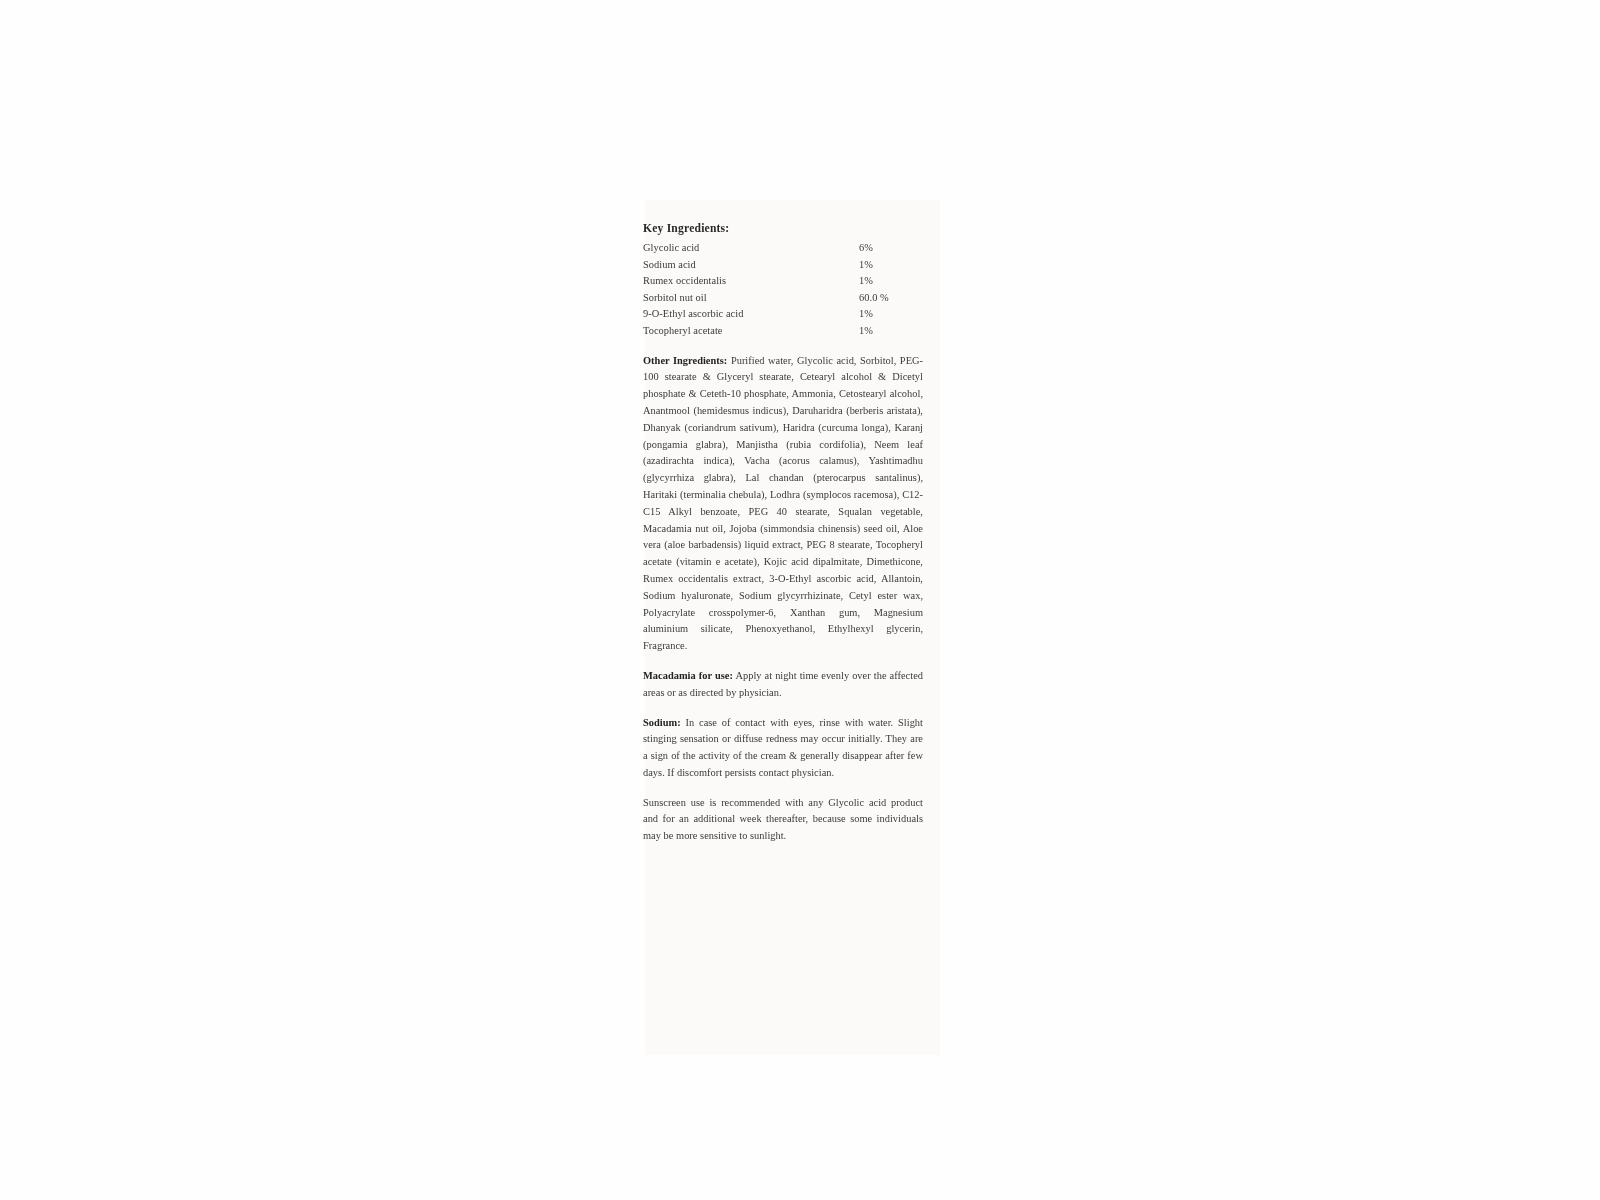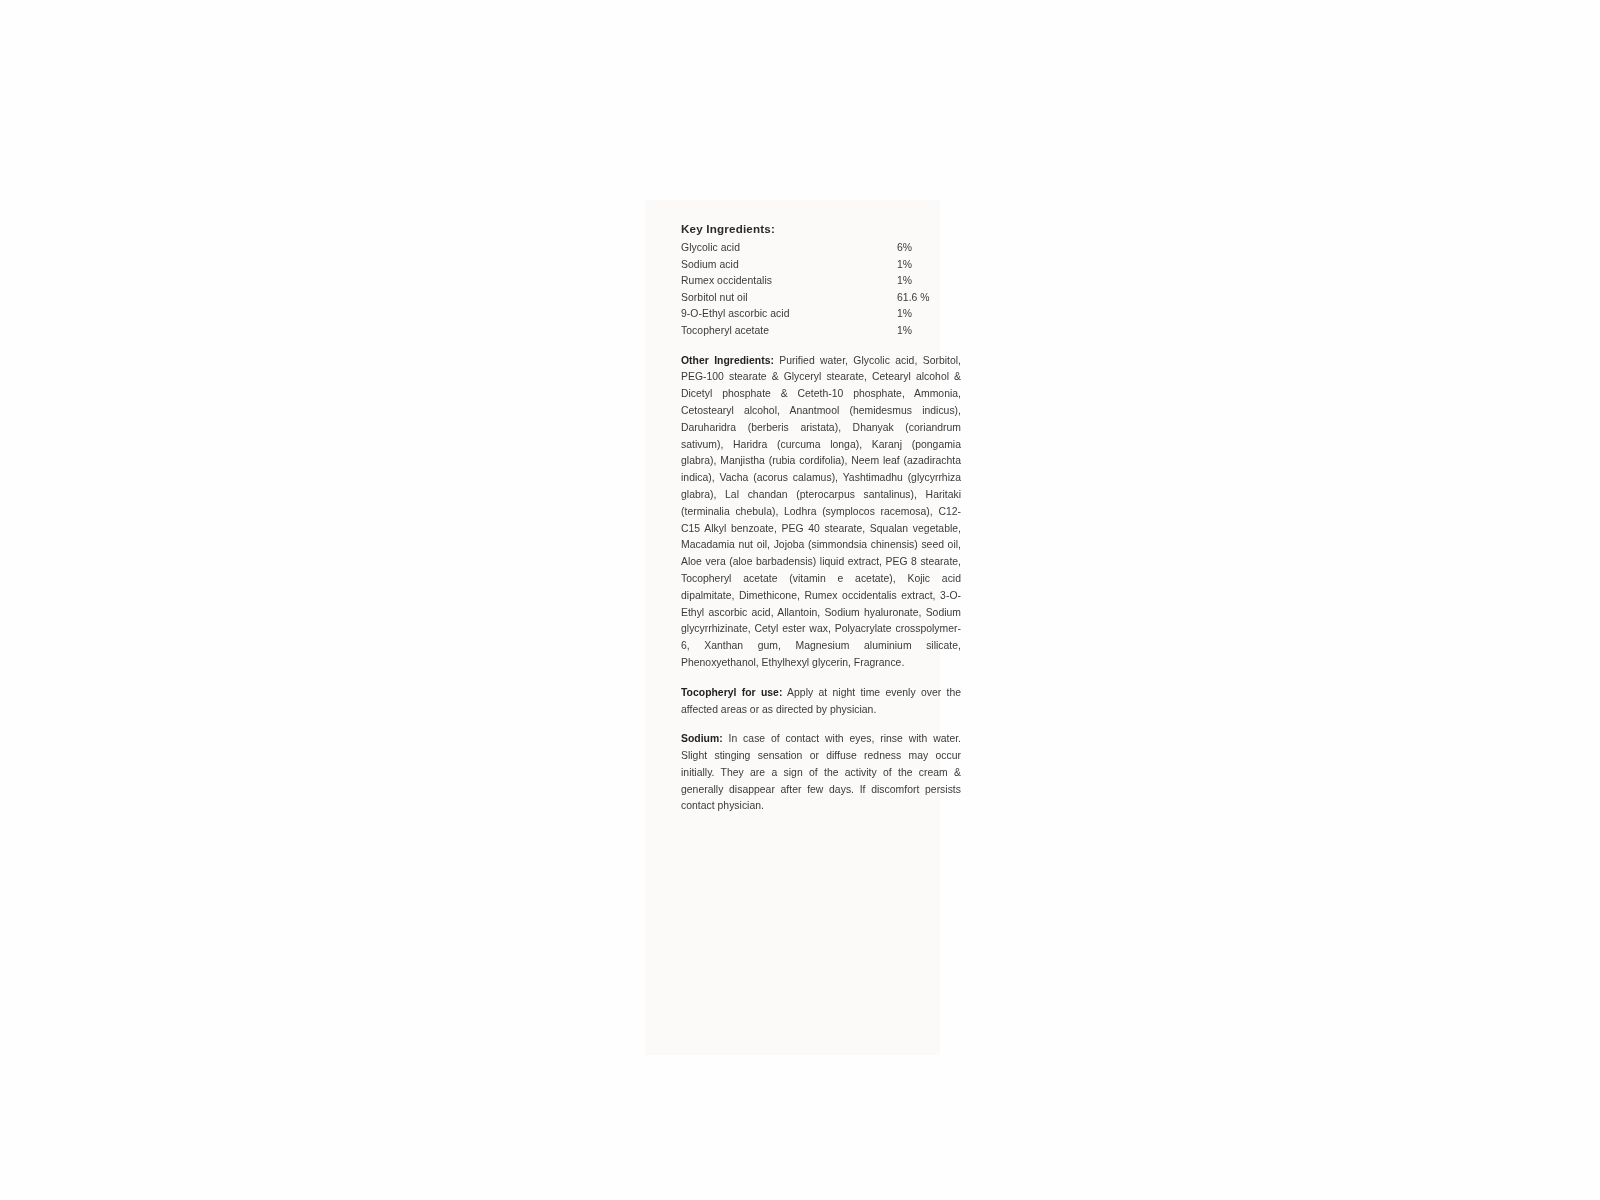--- a/index.html
+++ b/index.html
@@ -35,26 +35,27 @@
     position: absolute;
     left: 645px;
     top: 200px;
     width: 295px;
     height: 855px;
     background: #fbfaf8;
     box-shadow: 0 0 0 0 rgba(0,0,0,0);
   }
   .label-inner {
     position: absolute;
-    left: 681px;
+    left: 643px;
     top: 200px;
     width: 295px;
     height: 855px;
     padding: 0;
     box-sizing: border-box;
+    font-family: Liberation Serif, serif;
   }
   .content {
     position: absolute;
     left: 0px;
     top: 22px;
     width: 295px;
     box-sizing: border-box;
     padding: 0 7px 0 0;
   }
 
@@ -122,34 +123,35 @@
         <div class="ki-row">
           <span class="ki-name">Sodium acid</span>
           <span class="ki-val">1%</span>
         </div>
         <div class="ki-row">
           <span class="ki-name">Rumex occidentalis</span>
           <span class="ki-val">1%</span>
         </div>
         <div class="ki-row">
           <span class="ki-name">Sorbitol nut oil</span>
-          <span class="ki-val">61.6 %</span>
+          <span class="ki-val">60.0 %</span>
         </div>
         <div class="ki-row">
           <span class="ki-name">9-O-Ethyl ascorbic acid</span>
           <span class="ki-val">1%</span>
         </div>
         <div class="ki-row">
           <span class="ki-name">Tocopheryl acetate</span>
           <span class="ki-val">1%</span>
         </div>
       </div>
 
       <p class="para"><b class="lead">Other Ingredients:</b><span> Purified water, Glycolic acid, Sorbitol, PEG-100 stearate &amp; Glyceryl stearate, Cetearyl alcohol &amp; Dicetyl phosphate &amp; Ceteth-10 phosphate, Ammonia, Cetostearyl alcohol, Anantmool (hemidesmus indicus), Daruharidra (berberis aristata), Dhanyak (coriandrum sativum), Haridra (curcuma longa), Karanj (pongamia glabra), Manjistha (rubia cordifolia), Neem leaf (azadirachta indica), Vacha (acorus calamus), Yashtimadhu (glycyrrhiza glabra), Lal chandan (pterocarpus santalinus), Haritaki (terminalia chebula), Lodhra (symplocos racemosa), C12- C15 Alkyl benzoate, PEG 40 stearate, Squalan vegetable, Macadamia nut oil, Jojoba (simmondsia chinensis) seed oil, Aloe vera (aloe barbadensis) liquid extract, PEG 8 stearate, Tocopheryl acetate (vitamin e acetate), Kojic acid dipalmitate, Dimethicone, Rumex occidentalis extract, 3-O-Ethyl ascorbic acid, Allantoin, Sodium hyaluronate, Sodium glycyrrhizinate, Cetyl ester wax, Polyacrylate crosspolymer-6, Xanthan gum, Magnesium aluminium silicate, Phenoxyethanol, Ethylhexyl glycerin, Fragrance.</span></p>
 
-      <p class="para"><b class="lead">Tocopheryl for use:</b><span> Apply at night time evenly over the affected areas or as directed by physician.</span></p>
+      <p class="para"><b class="lead">Macadamia for use:</b><span> Apply at night time evenly over the affected areas or as directed by physician.</span></p>
 
       <p class="para"><b class="lead">Sodium:</b><span> In case of contact with eyes, rinse with water. Slight stinging sensation or diffuse redness may occur initially. They are a sign of the activity of the cream &amp; generally disappear after few days. If discomfort persists contact physician.</span></p>
 
+      <p class="para last">Sunscreen use is recommended with any Glycolic acid product and for an additional week thereafter, because some individuals may be more sensitive to sunlight.</p>
 
     </div>
   </div>
 </div>
 
 </body></html>

